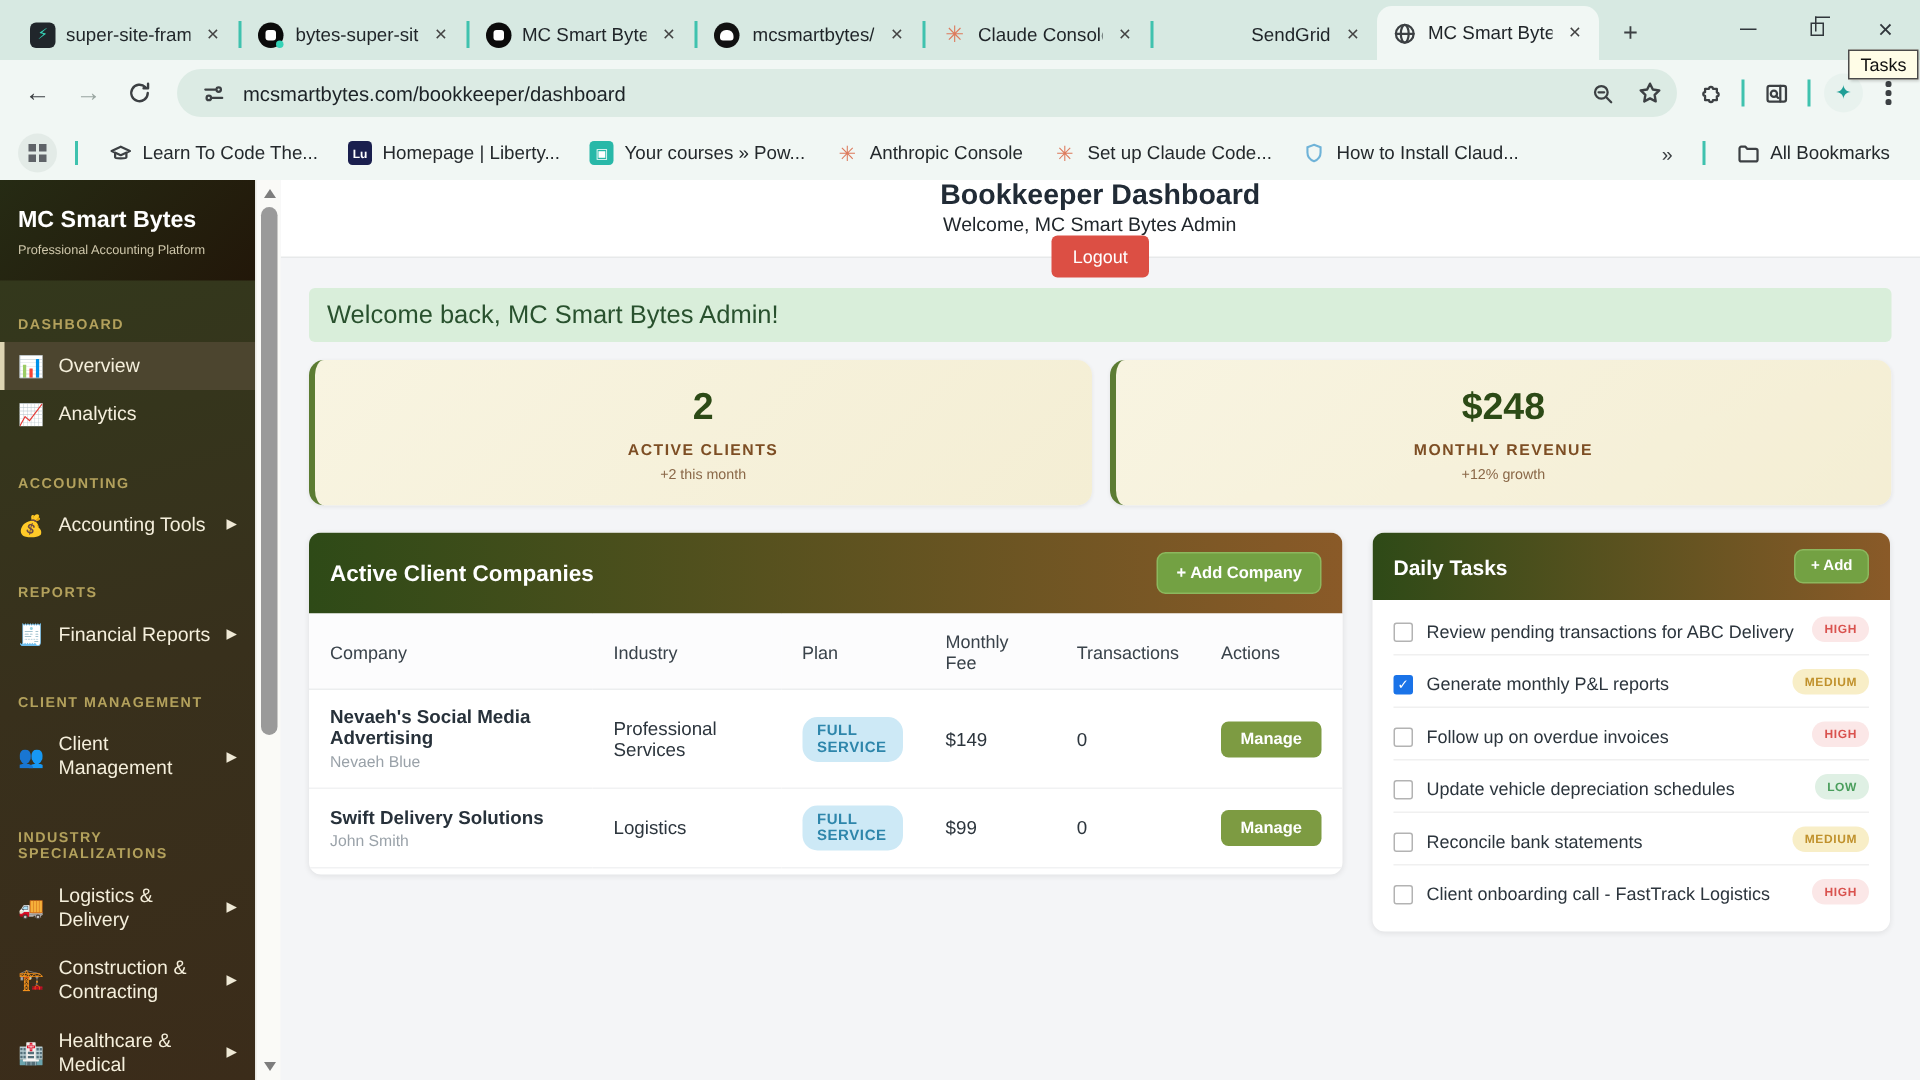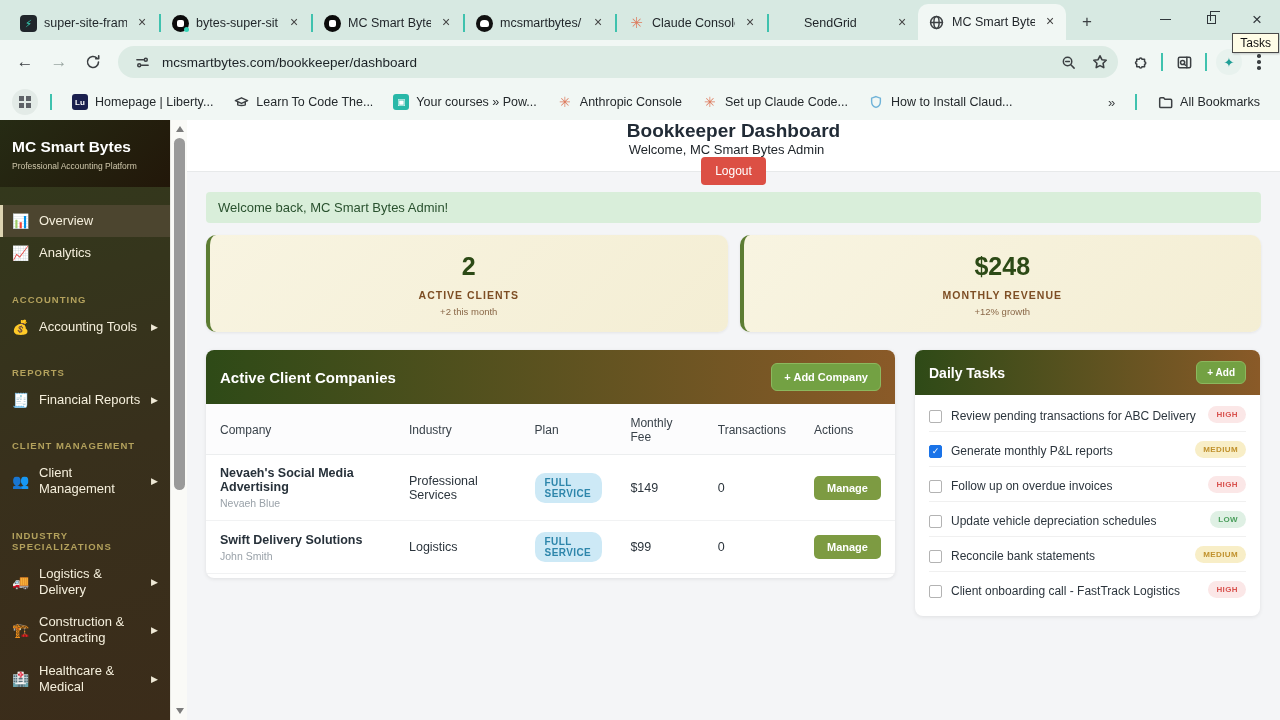--- a/index.html
+++ b/index.html
@@ -3,21 +3,21 @@
 <meta charset="utf-8">
 <style>
   * { margin:0; padding:0; box-sizing:border-box; }
   html,body { width:1280px; height:720px; overflow:hidden; }
   body { font-family:"Liberation Sans","DejaVu Sans",sans-serif; background:#f4f5f7; position:relative; }
 
   
   .tabstrip { position:absolute; top:0; left:0; width:1280px; height:40px; background:#d7e9e2; display:flex; align-items:flex-end; }
   .tabs { display:flex; align-items:flex-end; margin-left:10px; height:40px; }
   .tab { width:148px; height:34px; display:flex; align-items:center; gap:7px; padding:0 8px 0 10px; color:#1f2428; font-size:12.5px; position:relative; }
-  .tab-label { flex:1; white-space:nowrap; overflow:hidden; }
+  .tab-label { flex:1; white-space:nowrap; overflow:hidden;text-align:right; }
   .tab-close { font-size:14px; color:#444; width:16px; height:16px; line-height:15px; text-align:center; border-radius:50%; flex:0 0 auto; }
   .tab.active { background:#f1f7f4; border-radius:10px 10px 0 0; height:36px; }
   .tab-sep { width:2px; height:18px; background:#3fc2ae; margin:0 1px 8px 1px; align-self:flex-end; }
   .fav { width:17px; height:17px; flex:0 0 auto; display:flex; align-items:center; justify-content:center; font-size:11px; }
   .fav-bolt { background:#20262b; border-radius:4px; color:#35d3b7; font-size:10px; }
   .fav-circle { background:#0b0b0b; border-radius:50%; position:relative; }
   .fav-circle .dotw { width:7px; height:7px; background:#fff; border-radius:2px; }
   .fav-circle .dott { position:absolute; right:0px; bottom:0px; width:5px; height:5px; background:#35d3b7; border-radius:50%; }
   .fav-github { background:#111; border-radius:50%; }
   .fav-github .cat { width:9px; height:7px; background:#fff; border-radius:4px 4px 2px 2px; }
@@ -78,21 +78,21 @@
   .tri-up { width:0; height:0; border-left:4px solid transparent; border-right:4px solid transparent; border-bottom:6px solid #7d7d7d; }
   .tri-down { width:0; height:0; border-left:4px solid transparent; border-right:4px solid transparent; border-top:6px solid #7d7d7d; }
   .sb-thumb { position:absolute; left:3px; top:18px; width:11px; height:352px; background:#9a9a9a; border-radius:7px; }
 
   .main { flex:1; height:600px; background:#f4f5f7; overflow:hidden; }
   .main-header { background:#ffffff; height:52px; display:flex; align-items:center; padding:0 22px; border-bottom:1px solid #e7e9ea;flex-direction:column; }
   .page-title { font-size:19px; font-weight:bold; color:#212b36; flex:1; }
   .welcome-user { font-size:13px; color:#20262b; margin-right:14px; }
   .logout-btn { background:#dc4f44; color:#fff; font-size:12px; padding:7px 14px; border:none; border-radius:4px; cursor:pointer; }
 
-  .banner { margin:20px 19px 0 19px; background:#d9eeda; color:#29512e; font-size:13px; padding:8px 12px; border-radius:4px; }
+  .banner { margin:20px 19px 0 19px; background:#d9eeda; color:#29512e; font-size:17px; padding:8px 12px; border-radius:4px; }
 
   .stats-row { display:flex; gap:12px; margin:12px 19px 0 19px; }
   .stat-card { flex:1; background:linear-gradient(135deg,#f8f4e1,#f4eed4); border-left:4px solid #5c7c33; border-radius:10px; text-align:center; padding:17px 10px 15px 10px; box-shadow:0 1px 3px rgba(0,0,0,.07); }
   .stat-value { font-size:25px; font-weight:800; color:#2c4a16; }
   .stat-label { font-size:10.5px; font-weight:bold; letter-spacing:1px; color:#7d4e24; margin-top:8px; }
   .stat-sub { font-size:9.5px; color:#8a6848; margin-top:5px; }
 
   .panels-row { display:flex; gap:20px; margin:18px 19px 0 19px; align-items:flex-start; }
   .panel { background:#fff; border-radius:8px; overflow:hidden; box-shadow:0 1px 4px rgba(0,0,0,.09); }
   .panel-head { background:linear-gradient(90deg,#2e4a17,#8a5a28); display:flex; align-items:center; padding:13px 14px; }
@@ -263,33 +263,33 @@
 
 <div class="bookmarks-bar">
   <span class="apps-grid">
       <i></i>
       <i></i>
       <i></i>
       <i></i>
     </span>
   <span class="bm-sep"></span>
   <div class="bm-item">
-    <span class="bm-ic bm-liberty">Lu</span>
-    <span>Homepage | Liberty...</span>
-  </div>
-  <div class="bm-item">
     <span class="bm-ic">
       <svg width="15" height="15" viewBox="0 0 16 16" class="lineic">
           <path d="M8 3L1.5 6 8 9l6.5-3z"></path>
           <path d="M4 7.5v3c0 1 8 1 8 0v-3"></path>
         </svg>
     </span>
     <span>Learn To Code The...</span>
   </div>
   <div class="bm-item">
+    <span class="bm-ic bm-liberty">Lu</span>
+    <span>Homepage | Liberty...</span>
+  </div>
+  <div class="bm-item">
     <span class="bm-ic bm-courses">▣</span>
     <span>Your courses » Pow...</span>
   </div>
   <div class="bm-item">
     <span class="bm-ic bm-spark">✳</span>
     <span>Anthropic Console</span>
   </div>
   <div class="bm-item">
     <span class="bm-ic bm-spark">✳</span>
     <span>Set up Claude Code...</span>
@@ -317,20 +317,21 @@
 
 <div class="content">
 
   <div class="sidebar">
     <div class="side-head">
       <div class="brand">MC Smart Bytes</div>
       <div class="tagline">Professional Accounting Platform</div>
     </div>
 
     <div class="side-section">
+      <div class="section-label">DASHBOARD</div>
       <div class="side-item active">
         <span class="sicon">📊</span>
         <span class="slabel">Overview</span>
       </div>
       <div class="side-item">
         <span class="sicon">📈</span>
         <span class="slabel">Analytics</span>
       </div>
     </div>
 

